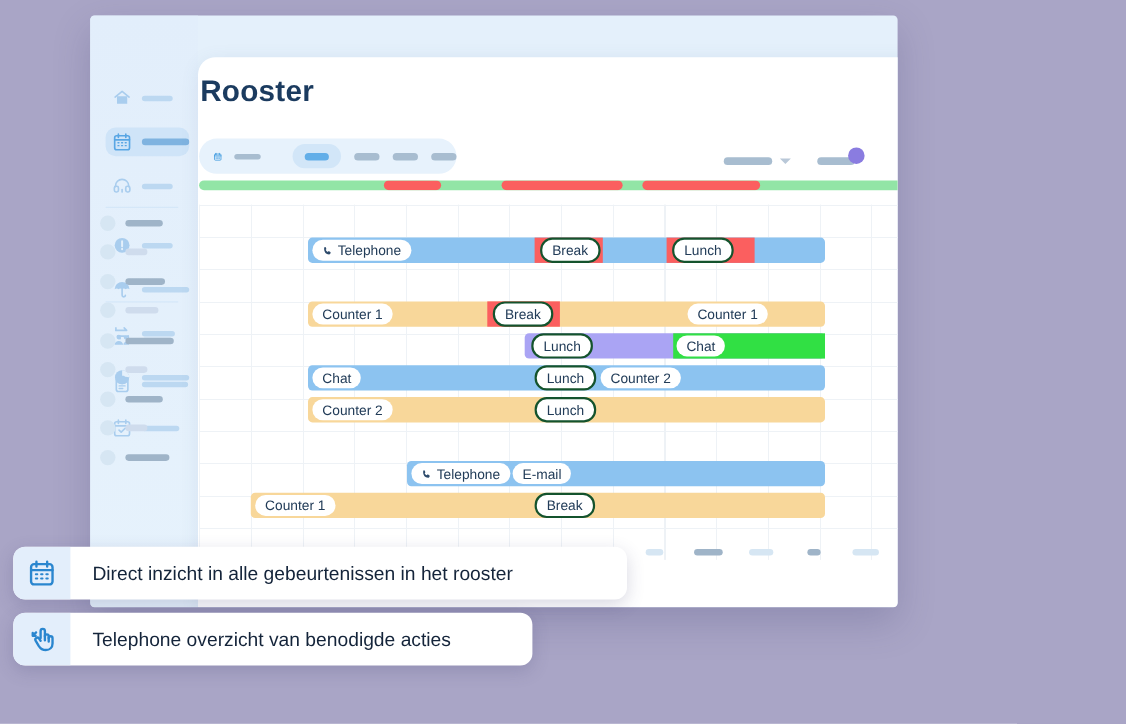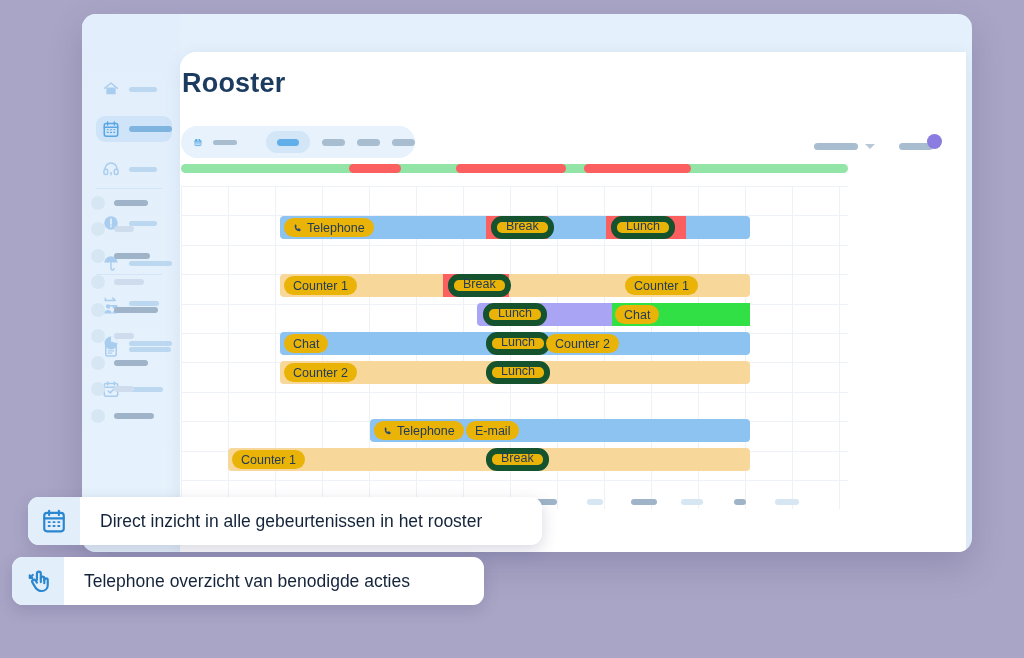--- a/index.html
+++ b/index.html
@@ -6,22 +6,22 @@
   body{
     width:1024px;height:658px;overflow:hidden;
     background:#a9a5c6;
     font-family:"Liberation Sans","DejaVu Sans",sans-serif;
     -webkit-font-smoothing:antialiased;
   }
   .stage{position:relative;width:1024px;height:658px;}
 
   
   .window{
-    position:absolute;left:82px;top:14px;width:890px;height:538px;
-    background:#e4f0fb;border-radius:14px;
+    position:absolute;left:82px;top:14px;width:734px;height:538px;
+    background:#e4f0fb;border-radius:4px;
     box-shadow:0 14px 34px rgba(60,60,110,.22);
     overflow:hidden;
   }
 
   
   .sidebar{
     position:absolute;left:0;top:0;width:98px;height:100%;
     background:linear-gradient(180deg,#e2eefb 0%,#e6f2fc 100%);
   }
   .nav-group{position:absolute;left:0;width:98px;}
@@ -98,25 +98,25 @@
     box-sizing:border-box;
   }
   .bar.blue{background:#8cc3f0;}
   .bar.orange{background:#f8d79a;}
   .bar.purple{background:#aaa4f4;}
   .seg{position:absolute;top:0;height:23px;}
   .seg.red{background:#fb5f5f;}
   .seg.green{background:#31e044;}
 
   .pill{
-    position:absolute;top:2px;height:19px;background:#eab308;border-radius:10px;
+    position:absolute;top:2px;height:19px;background:#ffffff;border-radius:10px;
     display:flex;align-items:center;gap:4px;padding:0 9px;box-sizing:border-box;
     font-size:12.5px;color:#223c58;white-space:nowrap;
   }
-  .pill.alarm{border:6px solid #14532d;top:0;height:23px;border-radius:11px;align-items:flex-end;}
+  .pill.alarm{border:2px solid #14532d;top:0;height:23px;border-radius:11px;}
   .pill .ph{width:10px;height:10px;display:block;color:#2d4a6b;flex:0 0 10px;}
 
   
   .times{position:absolute;left:0;bottom:2px;width:667px;height:8px;}
   .tick{position:absolute;height:6px;border-radius:3px;}
 
   
   .callout{
     position:absolute;display:flex;align-items:center;
     background:#fff;border-radius:11px;
@@ -124,21 +124,21 @@
     overflow:hidden;
   }
   .callout .ico-box{
     width:52px;height:100%;flex:0 0 52px;background:#e3eefb;
     display:flex;align-items:center;justify-content:center;
   }
   .ico-box svg{width:26px;height:26px;color:#2a86cf;display:block;}
   .callout .ctext{
     padding:0 20px;font-size:17.5px;color:#14243a;white-space:nowrap;
   }
-  #callout-1{left:12px;top:497px;width:514px;height:48px;margin-left:16px;}
+  #callout-1{left:12px;top:497px;width:558px;height:48px;}
   #callout-2{left:12px;top:557px;width:472px;height:48px;}
 </style>
 </head>
 <body>
 
 <div class="stage">
 
   <div class="window">
 
     <nav class="sidebar" id="sidebar">

